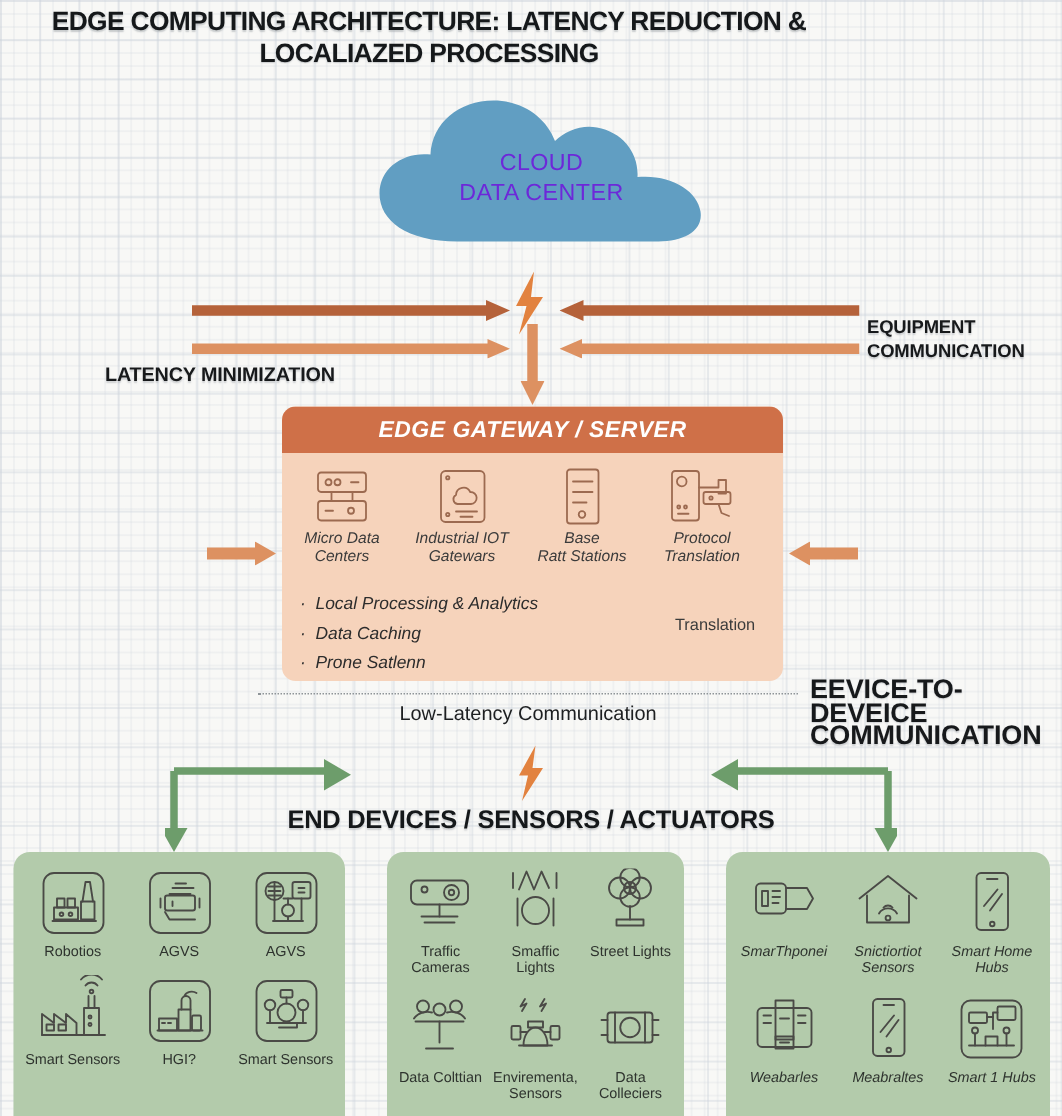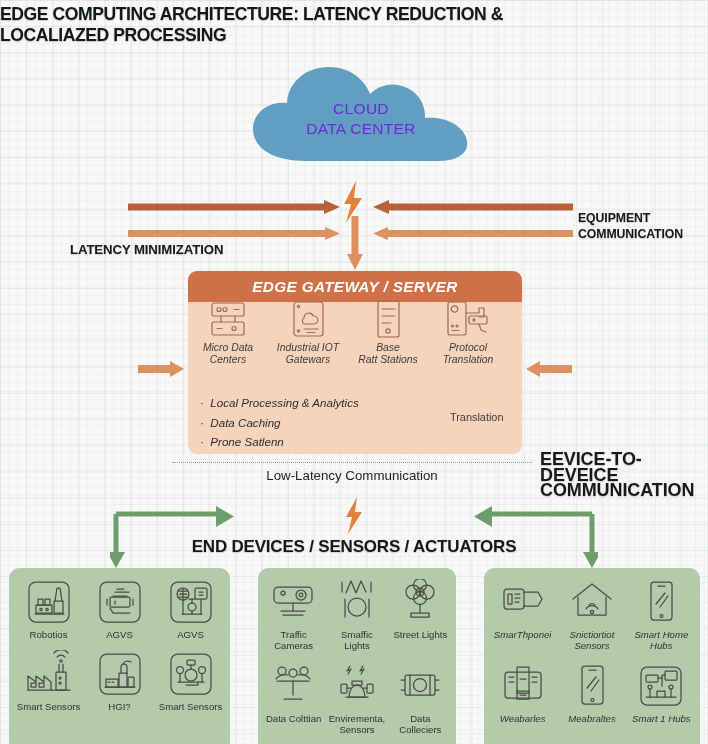--- a/index.html
+++ b/index.html
@@ -17,21 +17,21 @@
       linear-gradient(to right, rgba(205,212,220,0.22) 1px, transparent 1px),
       linear-gradient(to bottom, rgba(205,212,220,0.22) 1px, transparent 1px);
     background-size: 26.2px 26.2px, 26.2px 26.2px, 8.7px 8.7px, 8.7px 8.7px;
   }
 
   
   #title {
     position: absolute;
     left: 0; top: 4px;
     width: 572px;
-    text-align: left;
+    text-align: center;
     font-size: 17.6px;
     font-weight: bold;
     letter-spacing: -0.45px;
     color: #15181a;
     font-family: "Liberation Sans", sans-serif;
     text-shadow: 0 1px 1px rgba(160,165,170,0.55);
   }
 
   
   #cloud-group {
@@ -107,21 +107,21 @@
     color: #ffffff;
     font-size: 15.3px;
     font-weight: bold;
     letter-spacing: 0.35px;
     display: flex;
     align-items: center;
     justify-content: center;
   }
   #edge-icons {
     position: absolute;
-    left: 0; top: 27px;
+    left: 0; top: 39px;
     width: 320px;
     display: flex;
     justify-content: flex-start;
     align-items: flex-start;
   }
   .edge-item { width: 80px; text-align: center; }
   .edge-item .ic { height: 42px; display: flex; align-items: center; justify-content: center; }
   .edge-item .cap {
     margin-top: 2px;
     font-size: 10.4px;

